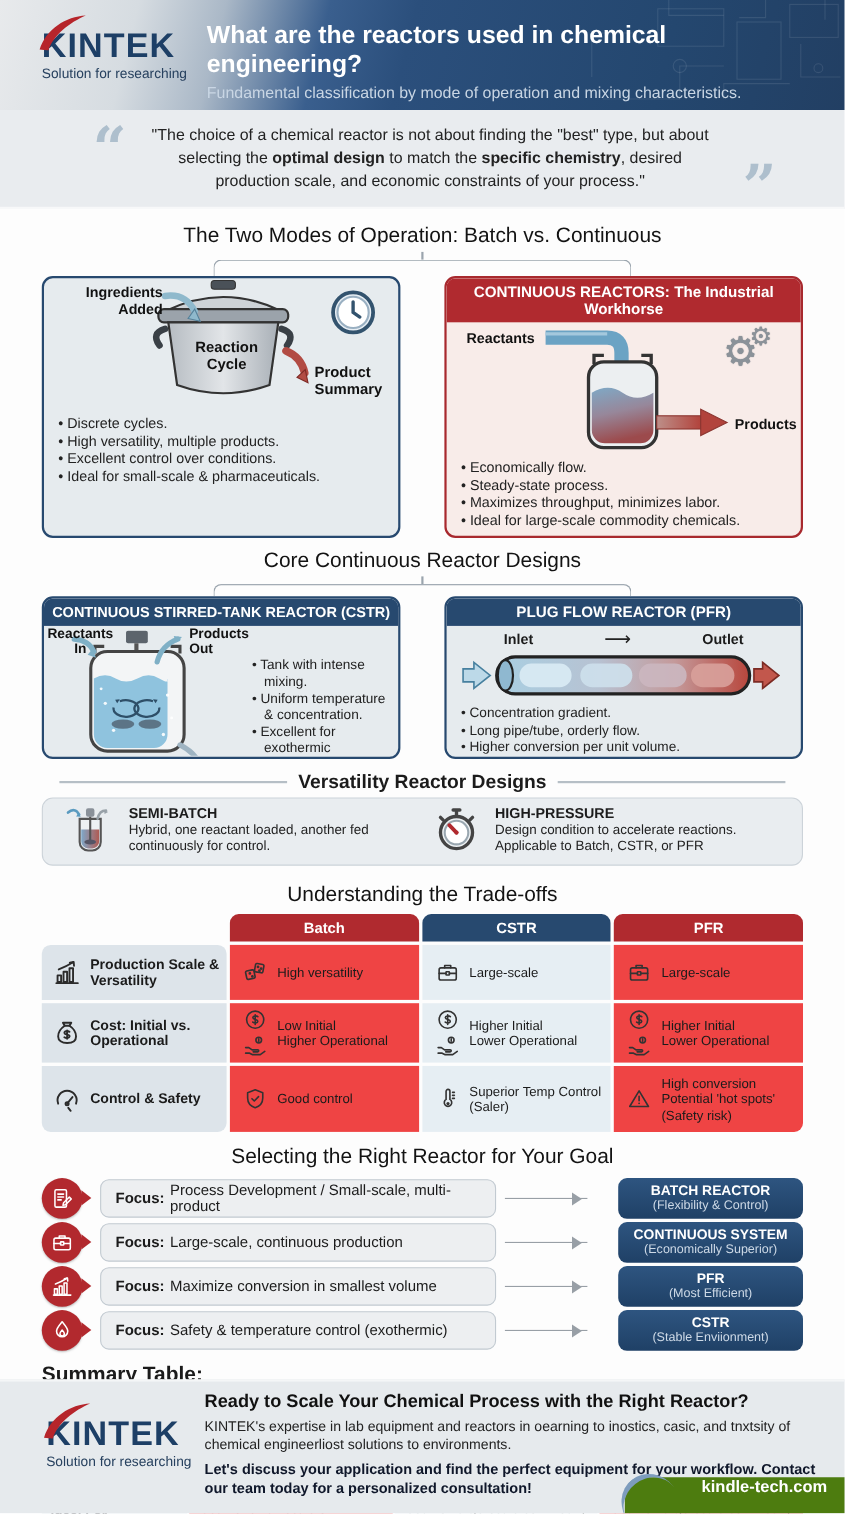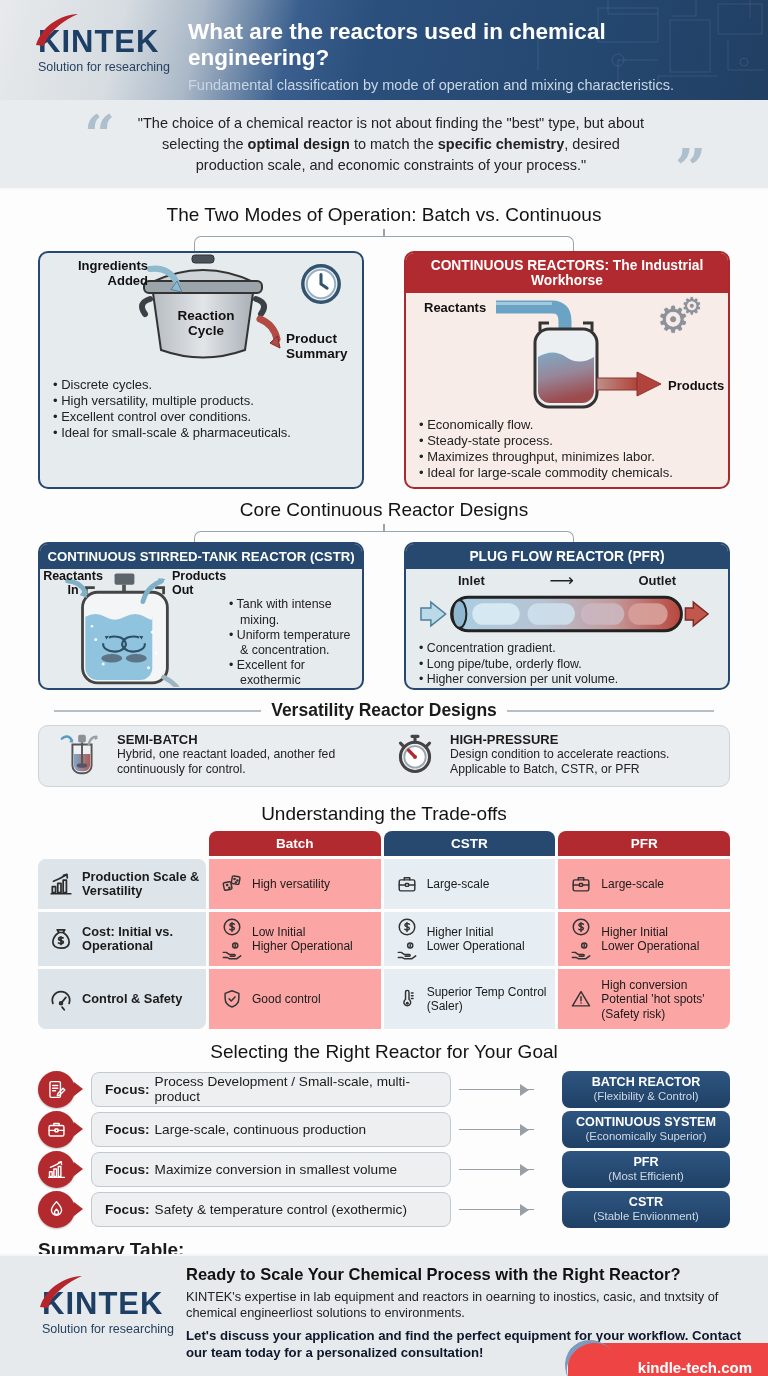--- a/index.html
+++ b/index.html
@@ -61,21 +61,21 @@
   .spec-desc{font-size:12.2px;line-height:1.22;color:#222;}
   
   .tgrid{margin:6px 38px 0;display:grid;grid-template-columns:168px 1fr 1fr 1fr;gap:3px;}
   .th{border-radius:8px 8px 0 0;color:#fff;font-weight:bold;font-size:13.5px;text-align:center;padding:5px 0;}
   .th.red{background:#b02a2f;} .th.navy{background:#27496f;} .th.empty{background:transparent;}
   .tlabel{background:#dde4ea;display:flex;align-items:center;gap:8px;padding:4px 6px 4px 10px;font-weight:bold;font-size:12.8px;line-height:1.15;}
   .tlabel .ic{width:26px;height:26px;color:#2b2b2b;flex-shrink:0;}
   .tcell{display:flex;align-items:center;gap:9px;padding:4px 6px 4px 12px;font-size:12px;line-height:1.2;}
   .tcell .icstack{display:flex;flex-direction:column;gap:2px;width:22px;flex-shrink:0;color:#333;}
   .tcell .icstack span{width:22px;height:22px;display:block;}
-  .c-pink{background:#fca5a5;} .c-blue{background:#e6eef3;}
+  .c-pink{background:#ef4444;} .c-blue{background:#e6eef3;}
   .row-last .tcell,.row-last.tlabel{border-radius:0 0 8px 8px;}
   .tlabel.first{border-radius:8px 8px 0 0;}
   .r1{min-height:42px;} .r2{min-height:38px;} .r3{min-height:52px;}
   
   .selrows{padding:6px 38px 0;}
   .selrow{display:flex;align-items:center;height:40px;}
   .badge{width:37px;height:37px;border-radius:50%;background:#b2292e;color:#fff;display:flex;align-items:center;justify-content:center;position:relative;margin-right:16px;flex-shrink:0;box-shadow:0 1px 2px rgba(0,0,0,.25);}
   .badge::after{content:'';position:absolute;right:-8px;top:11px;border:7px solid transparent;border-left:9px solid #b2292e;border-right:0;}
   .badge .bic{width:21px;height:21px;}
   .focus-pill{width:332px;height:33px;background:#edeff1;border:1.5px solid #c2cad1;border-radius:8px;display:flex;align-items:center;padding:0 13px;font-size:13.6px;box-sizing:content-box;flex-shrink:0;}
@@ -96,21 +96,21 @@
   .scell{padding:5px 8px;line-height:1.2;display:flex;align-items:center;}
   .scell.center{justify-content:center;text-align:center;}
   .s-bl{border-radius:0 0 0 8px;} .s-br{border-radius:0 0 8px 0;}
   
   .footer{position:absolute;left:0;right:0;bottom:0;height:120px;background:#e6eaed;border-top:2px solid #f4f6f7;}
   .f-logo{left:42px;top:32px;}
   .ftxt{position:absolute;left:186px;top:9px;width:562px;}
   .ftxt h3{margin:0;font-size:16.5px;font-weight:bold;color:#111;}
   .ftxt .fbody{margin:5px 0 0;font-size:12.8px;line-height:1.28;color:#222;}
   .ftxt .fcta{margin:6px 0 0;font-size:13.2px;line-height:1.28;font-weight:bold;color:#0f172a;}
-  .webbar{position:absolute;right:0;bottom:0;width:200px;height:33px;background:#ef4444;border-top-left-radius:22px;color:#fff;display:flex;align-items:flex-end;justify-content:flex-end;padding-right:16px;font-weight:bold;font-size:15px;box-sizing:border-box;}
+  .webbar{position:absolute;right:0;bottom:0;width:200px;height:33px;background:#4d7c0f;border-top-left-radius:22px;color:#fff;display:flex;align-items:flex-start;justify-content:flex-end;padding-right:16px;font-weight:bold;font-size:15px;box-sizing:border-box;}
   .webbar::before{content:'';position:absolute;left:-2px;top:-4px;width:52px;height:52px;border-radius:50%;border-top:5px solid #7d9cbd;transform:rotate(-38deg);}
 </style>
 </head>
 <body>
 
 <div class="w">
 
   <div class="header">
     <svg class="blueprint" width="420" height="100" viewBox="0 0 420 100" fill="none" stroke="rgba(255,255,255,0.12)" stroke-width="1">
       <rect x="250" y="8" width="60" height="34"></rect>

